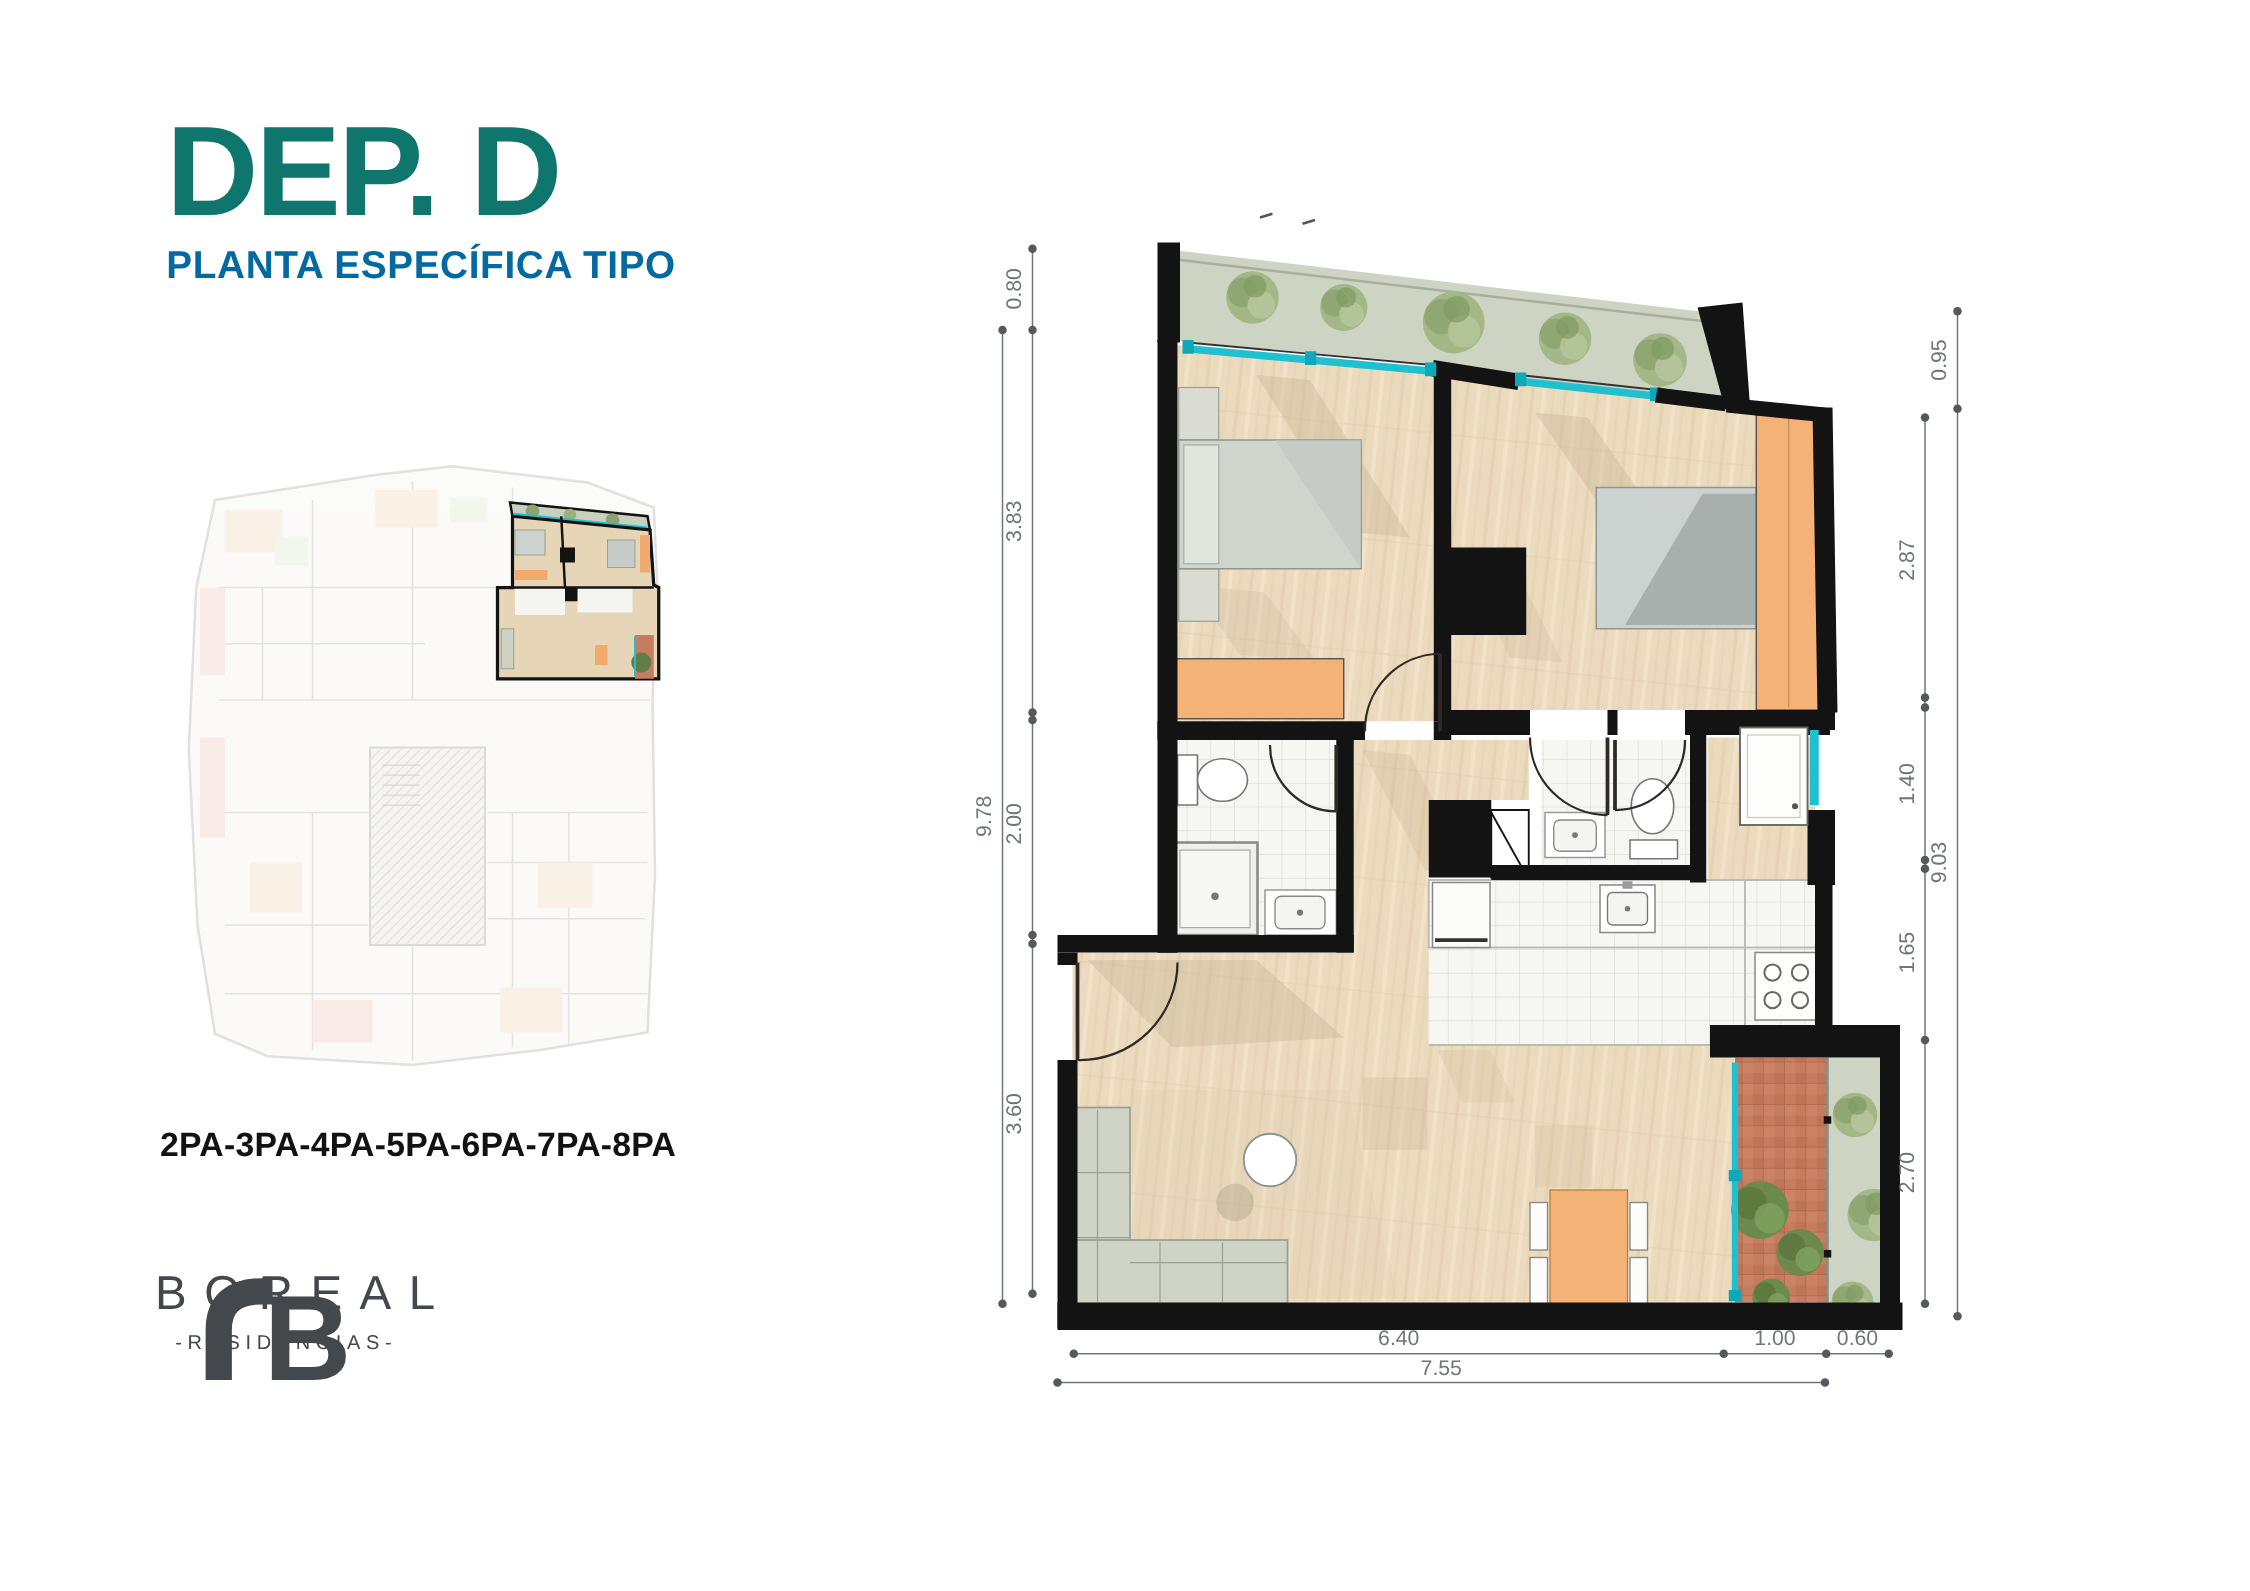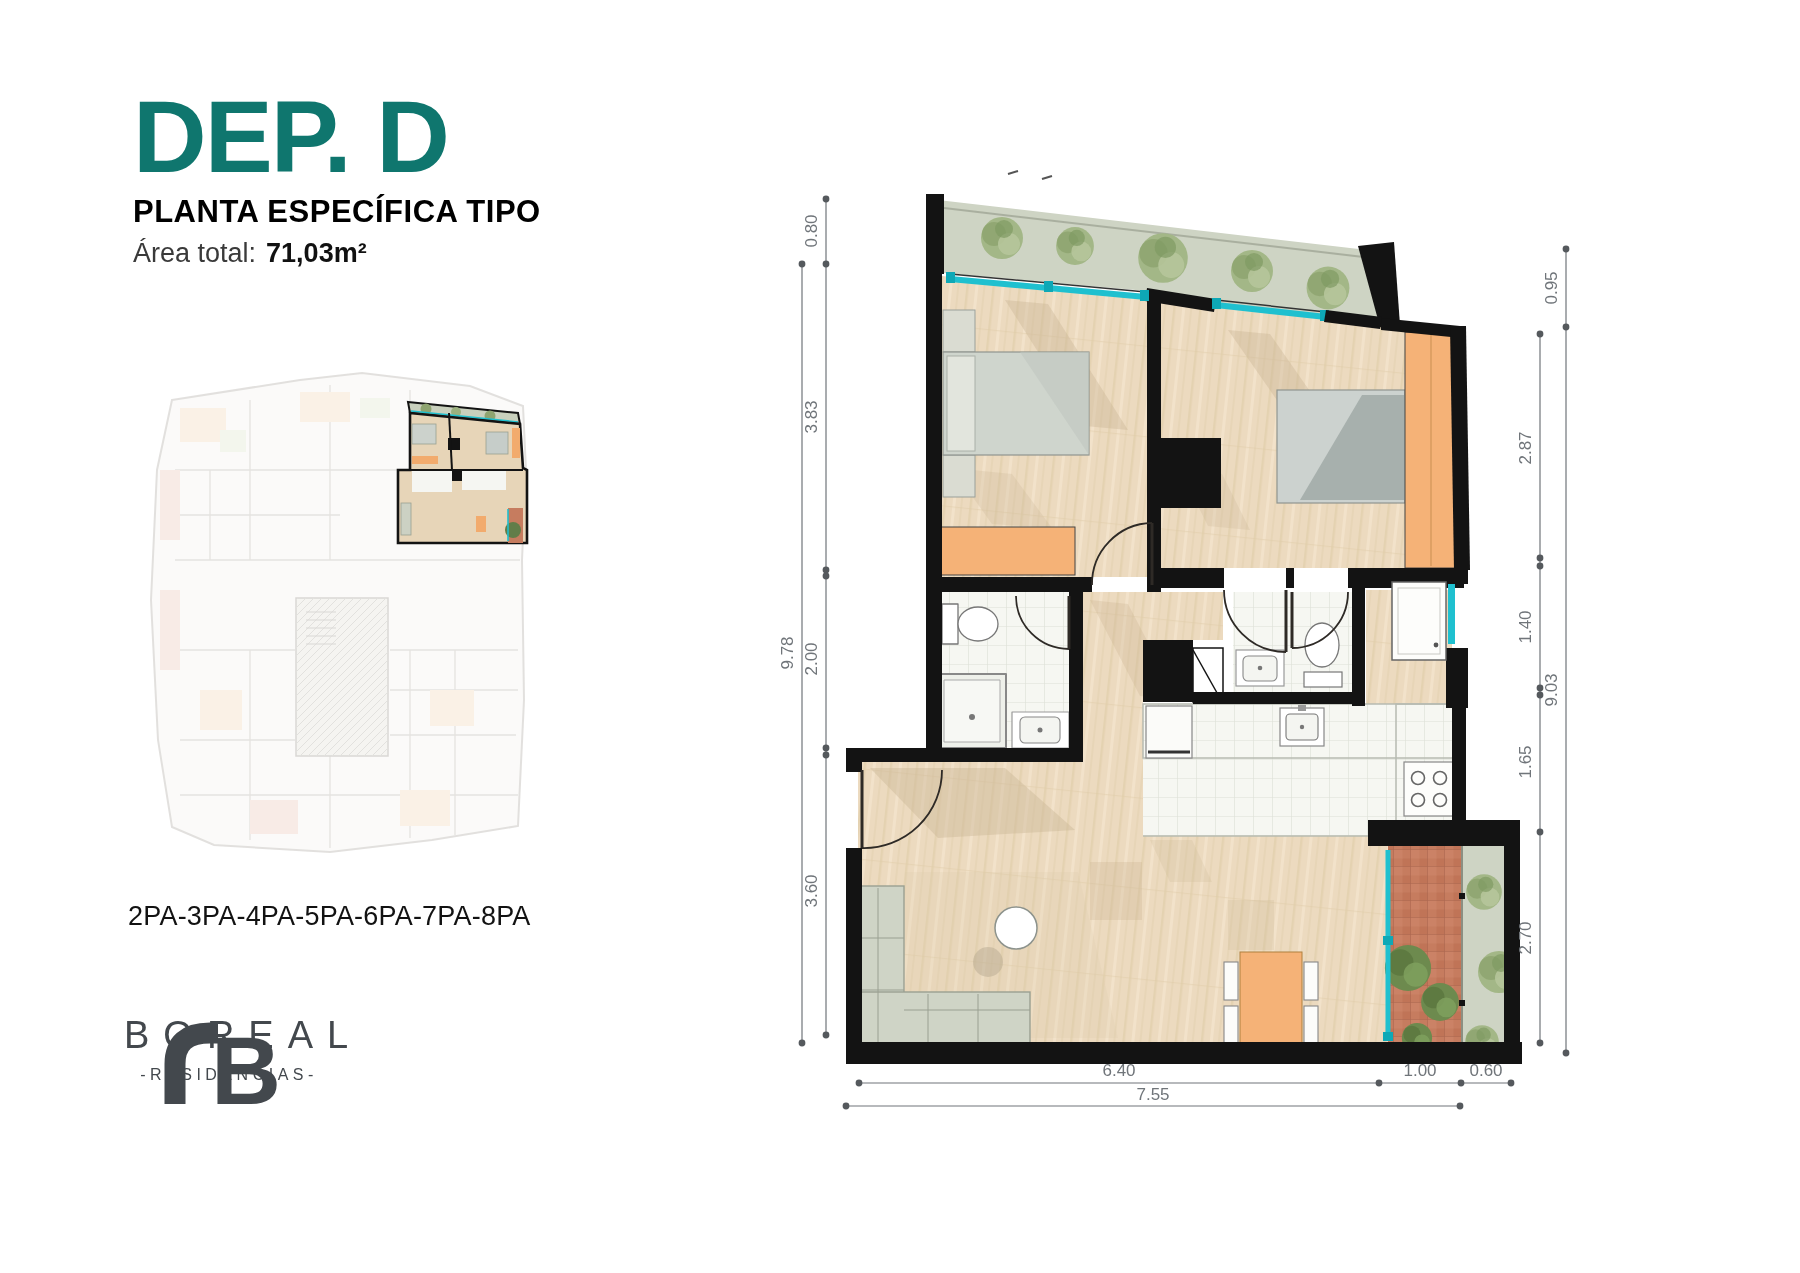--- a/index.html
+++ b/index.html
@@ -1,47 +1,43 @@
 <!DOCTYPE html>
 <html><head>
 <meta charset="utf-8">
 <style>
   html,body{margin:0;padding:0;background:#ffffff;}
   body{width:1800px;height:1273px;position:relative;overflow:hidden;
        font-family:"Liberation Sans",sans-serif;color:#191919;}
 
   .header{position:absolute;left:133px;top:86px;}
   .title{font-size:102px;font-weight:700;letter-spacing:-2px;line-height:1.0;color:#0f766e;}
-  .subtitle{font-size:31px;font-weight:700;letter-spacing:.5px;margin-top:6px;color:#000000;}
+  .subtitle{font-size:31px;font-weight:700;letter-spacing:.5px;margin-top:6px;color:#0369a1;}
   .arealine{font-size:27px;margin-top:8px;color:#2a2a2a;display:flex;gap:10px;align-items:baseline;}
   .arealine .lbl{font-weight:400;color:#3a3a3a;}
   .arealine .val{font-weight:700;color:#111;}
 
-  .units{position:absolute;left:128px;top:901px;font-size:27px;font-weight:400;letter-spacing:.2px;color:#121212;}
+  .units{position:absolute;left:128px;top:901px;font-size:27px;font-weight:700;letter-spacing:.2px;color:#121212;}
 
   .logo{position:absolute;left:112px;top:1012px;width:230px;text-align:center;color:#43484d;}
   .logo-mark{display:block;margin:0 auto;}
   .logo-name{font-size:38px;font-weight:400;letter-spacing:14px;padding-left:12px;margin-top:2px;}
   .logo-tag{font-size:16px;font-weight:400;letter-spacing:4.5px;padding-left:4px;margin-top:9px;}
 
   svg text.dim{font-family:"Liberation Sans",sans-serif;font-size:17px;fill:#70757a;}
   svg{position:absolute;}
   #overview-svg{left:120px;top:350px;}
   #plan-svg{left:770px;top:30px;}
 </style>
 </head>
 <body>
 
 <div class="header">
   <div class="title">DEP. D</div>
   <div class="subtitle">PLANTA ESPECÍFICA TIPO</div>
-  <div class="arealine">
-    <span class="lbl">Área total:</span>
-    <span class="val">71,03m²</span>
-  </div>
 </div>
 
 <div class="units">2PA-3PA-4PA-5PA-6PA-7PA-8PA</div>
 
 <div class="logo">
   <svg class="logo-mark" width="230" height="95" viewBox="0 0 230 95">
     <path d="M63,92 L63,52 Q63,21 98,21 L106,21" fill="none" stroke="#43484d" stroke-width="21"></path>
     <text x="99" y="92" font-size="97" font-weight="700" fill="#43484d" font-family="&quot;Liberation Sans&quot;,sans-serif">B</text>
   </svg>
   <div class="logo-name">BOREAL</div>

